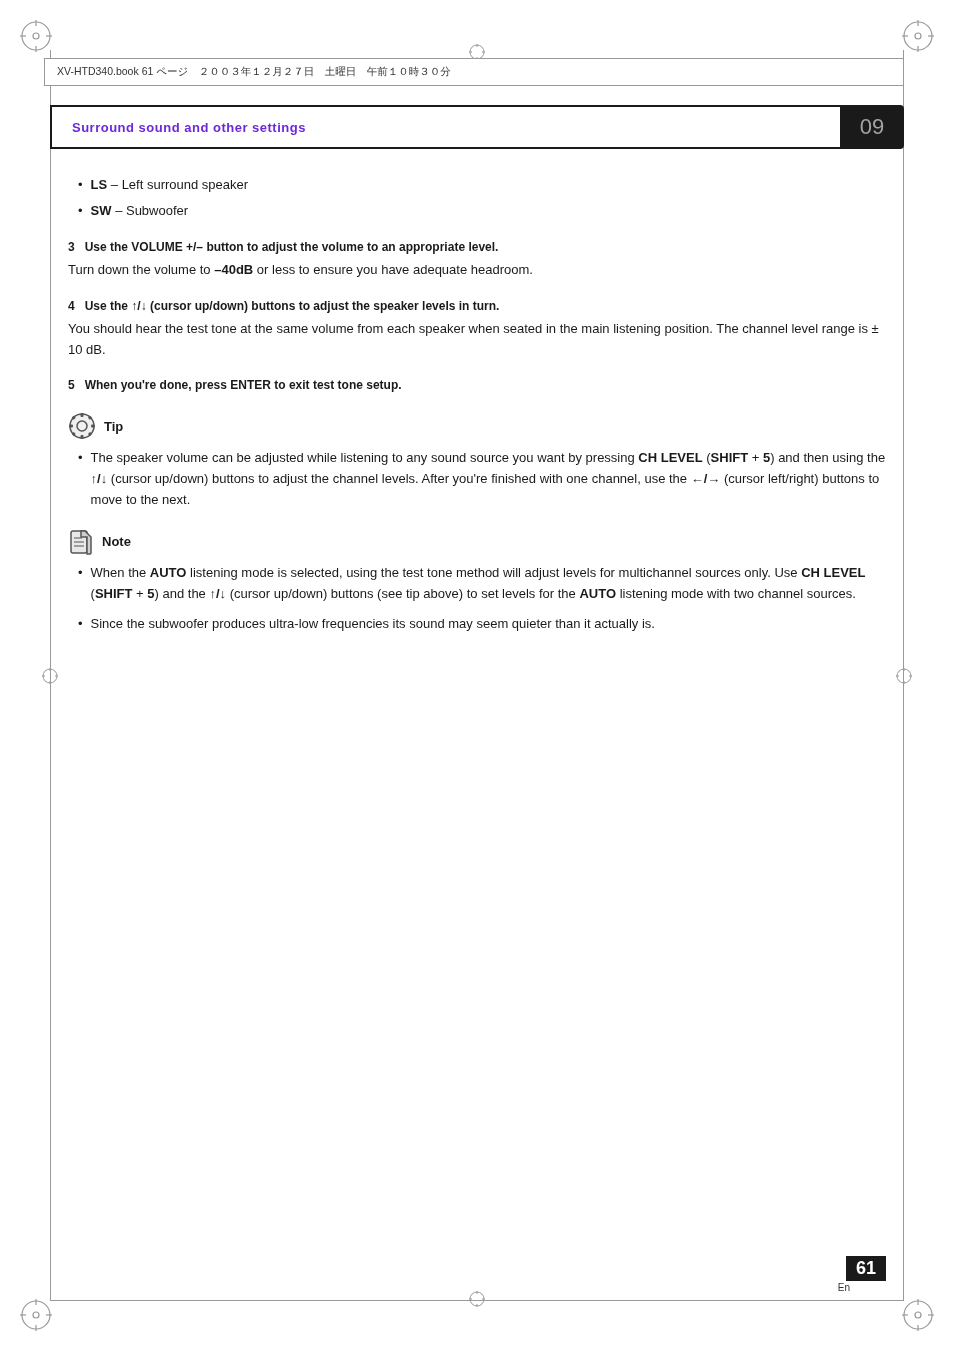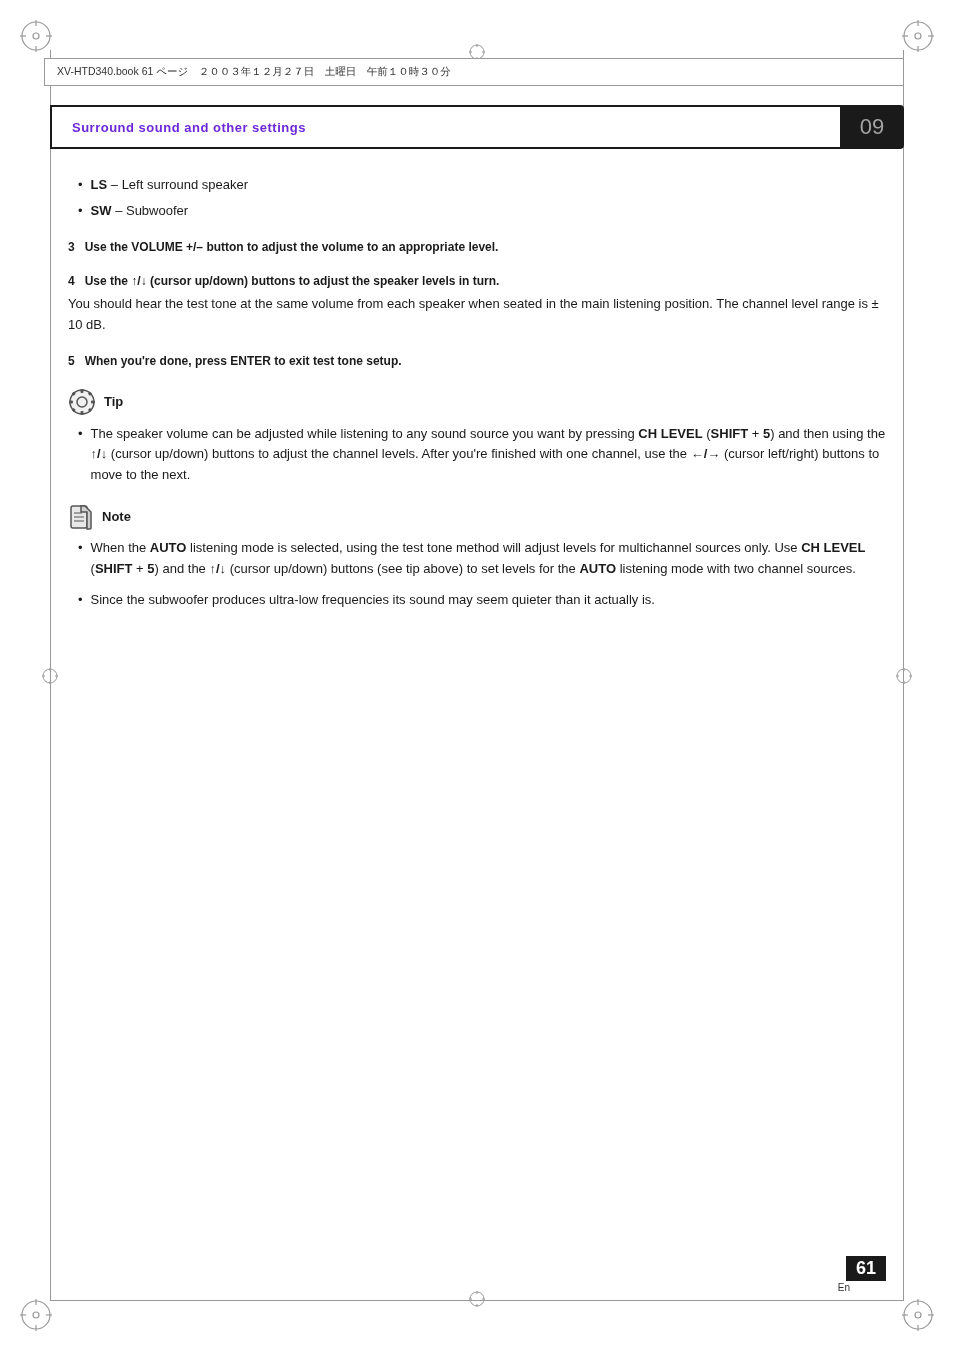--- a/index.html
+++ b/index.html
@@ -413,20 +413,23 @@
         <span class="bullet-dot">•</span>
         <span>
           <strong>SW</strong> – Subwoofer
         </span>
       </div>
     </div>
 
     <div class="section-block">
       <div class="section-heading">
         3&nbsp;&nbsp;&nbsp;Use the <strong>VOLUME +/–</strong> button to adjust the volume to an appropriate level.
+      </div>
+      <div class="section-body">
+        Turn down the volume to <strong>–40dB</strong> or less to ensure you have adequate headroom.
       </div>
     </div>
 
     <div class="section-block">
       <div class="section-heading">
         4&nbsp;&nbsp;&nbsp;Use the <strong>↑/↓ (cursor up/down) buttons to adjust the speaker levels in turn.</strong>
       </div>
       <div class="section-body">
         You should hear the test tone at the same volume from each speaker when seated in the main listening position. The channel level range is ± 10 dB.
       </div>

